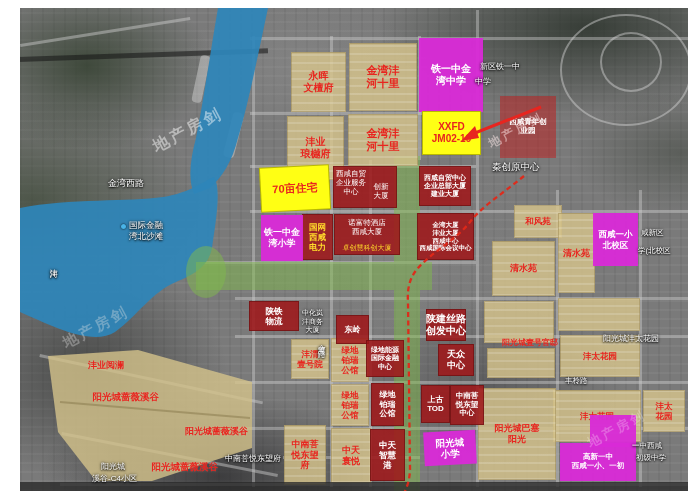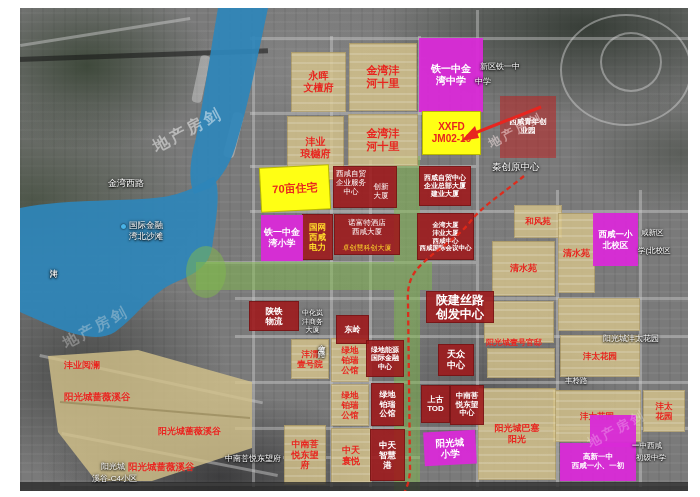--- a/index.html
+++ b/index.html
@@ -34,21 +34,21 @@
   .tan{background:rgba(213,195,139,.82);color:#e8251f;box-shadow:inset 0 0 0 1px rgba(125,105,55,.35);
        background-image:repeating-linear-gradient(0deg, rgba(255,255,255,.16) 0 2px, transparent 2px 8px);}
   .red{background:rgba(158,24,26,.88);color:#fff;box-shadow:inset 0 0 0 1px rgba(90,10,10,.5);}
   .redlite{background:rgba(185,35,35,.55);color:#fff;}
   .mag{background:rgba(216,43,214,.96);color:#fff;}
   .yel{background:#ffff14;color:#e8251f;box-shadow:0 0 0 1px #b9b900;}
   .sub{position:absolute;white-space:pre-line;font-weight:normal;line-height:1.2;text-align:center;}
   .ytx{color:#ffd92b;}
   
   .rlab{position:absolute;color:#e8251f;font-weight:bold;white-space:pre-line;line-height:1.2;
-        text-align:left;z-index:4;text-shadow:0 0 2px rgba(255,255,255,.2);}
+        text-align:right;z-index:4;text-shadow:0 0 2px rgba(255,255,255,.2);}
   .wlab{position:absolute;color:#fff;font-weight:normal;white-space:pre-line;line-height:1.22;
         z-index:4;text-shadow:0 1px 2px #000,0 0 3px #000;}
   .vtext{writing-mode:vertical-rl;letter-spacing:2px;}
   .wm{position:absolute;color:rgba(255,255,255,.48);font-weight:bold;letter-spacing:3px;
       z-index:6;transform:rotate(-28deg);}
   .dark-band{position:absolute;background:rgba(42,42,42,.8);z-index:3;}
   .poi-dot{position:absolute;width:5px;height:5px;border-radius:50%;background:#49b4e8;
            box-shadow:0 0 2px #000;z-index:4;}
   
   .strip{position:absolute;background:#fff;z-index:50;}
@@ -162,21 +162,21 @@
   <div class="p red" style="left:336px;top:315px;width:33px;height:29px;font-size:8px"><span>东岭</span></div>
   <div class="p red" style="left:366px;top:340px;width:38px;height:37px;font-size:7px"><span>绿地能源
 国际金融
 中心</span></div>
   <div class="p red" style="left:371px;top:383px;width:33px;height:43px;font-size:8px"><span>绿地
 铂瑞
 公馆</span></div>
   <div class="p red" style="left:370px;top:429px;width:35px;height:52px;font-size:8.5px"><span>中天
 智慧
 港</span></div>
-  <div class="p red" style="left:426px;top:291px;width:68px;height:32px;font-size:12px"><span>陕建丝路
+  <div class="p red" style="left:426px;top:309px;width:40px;height:32px;font-size:10px"><span>陕建丝路
 创发中心</span></div>
   <div class="p red" style="left:438px;top:344px;width:36px;height:32px;font-size:9px"><span>天众
 中心</span></div>
   <div class="p red" style="left:421px;top:385px;width:29px;height:38px;font-size:8px"><span>上古
 TOD</span></div>
   <div class="p red" style="left:450px;top:385px;width:34px;height:40px;font-size:7.5px"><span>中南菩
 悦东望
 中心</span></div>
 
   <div class="p mag" style="left:419px;top:38px;width:64px;height:74px;font-size:10px"><span>铁一中金

